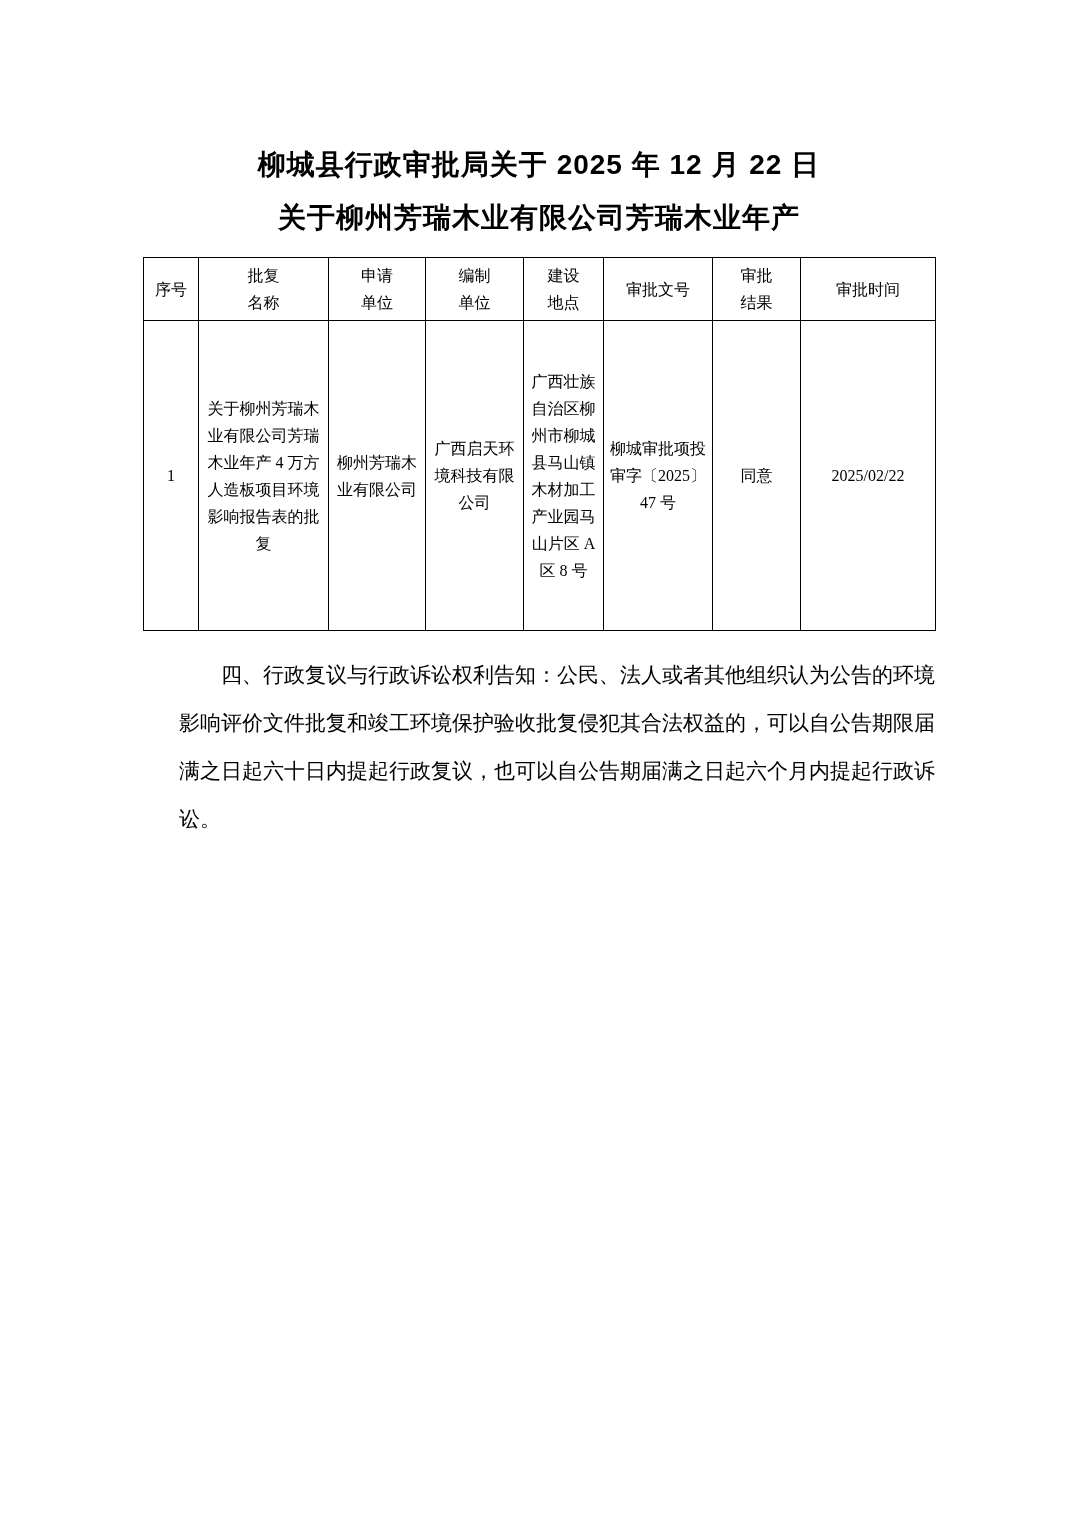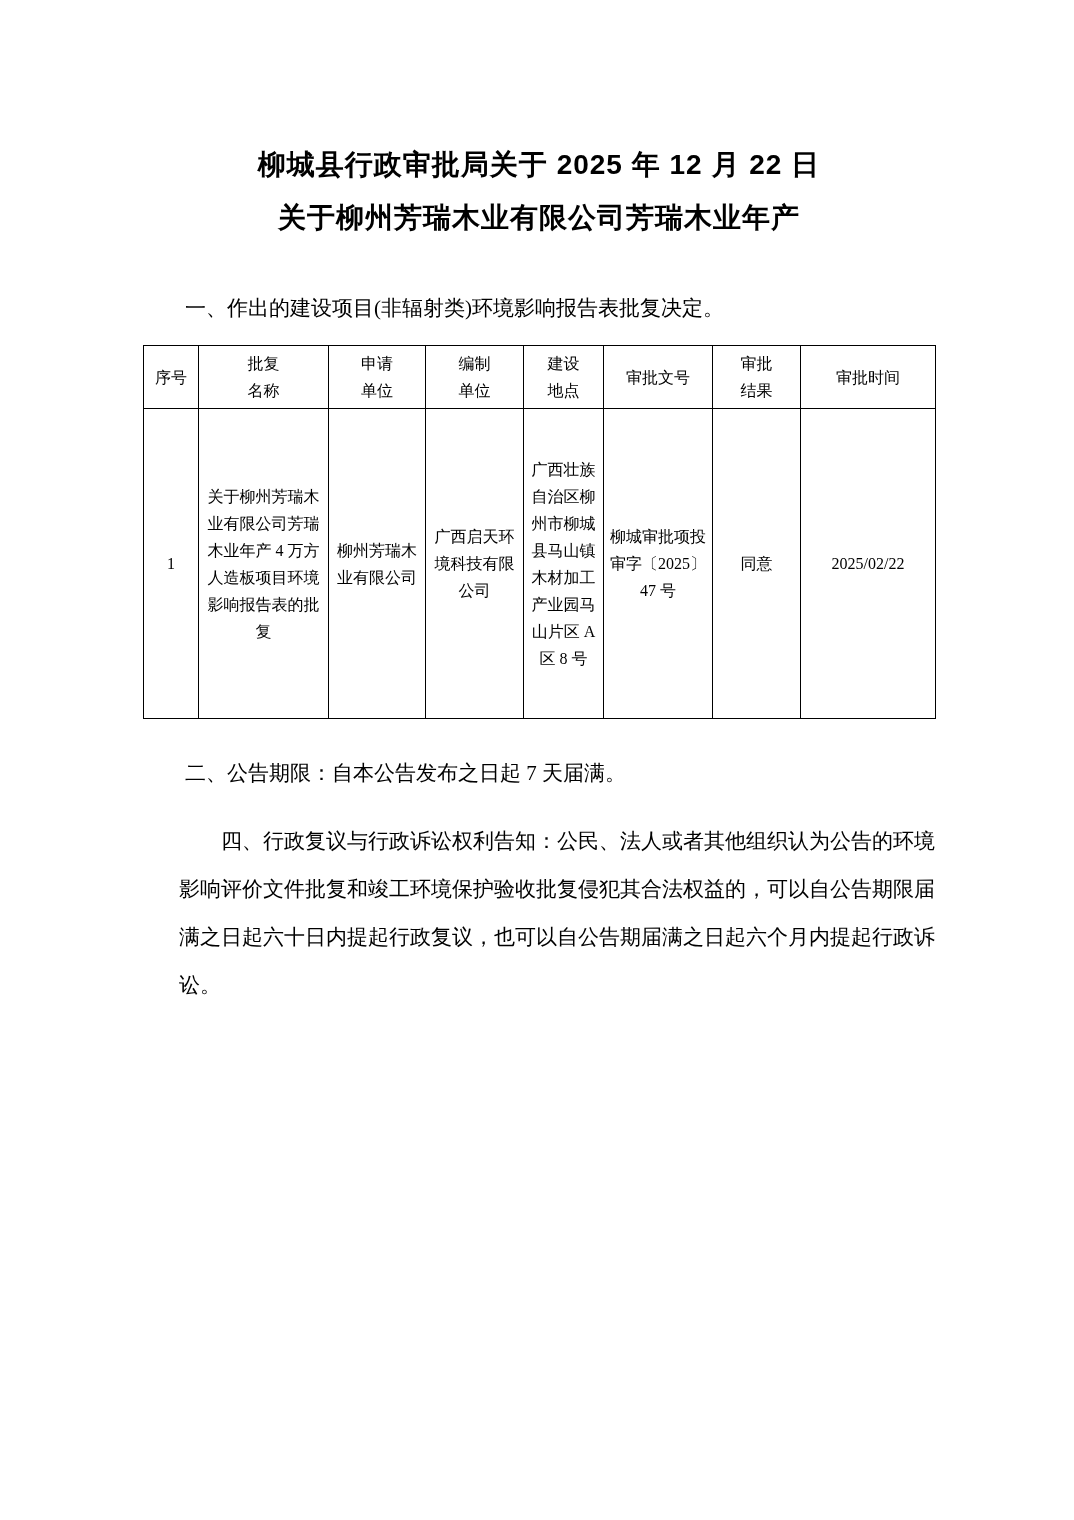--- a/index.html
+++ b/index.html
@@ -62,21 +62,20 @@
 </head>
 <body>
 
 <div class="page">
 
   <h1 class="title">
     <span class="title-line">柳城县行政审批局关于 2025 年 12 月 22 日</span>
     <span class="title-line">关于柳州芳瑞木业有限公司芳瑞木业年产</span>
   </h1>
 
-  <p class="para p1">一、作出的建设项目(非辐射类)环境影响报告表批复决定。</p>
 
   <table class="approval-table">
     <colgroup>
       <col style="width:55px">
       <col style="width:130px">
       <col style="width:97px">
       <col style="width:98px">
       <col style="width:80px">
       <col style="width:109px">
       <col style="width:88px">
@@ -106,18 +105,17 @@
         <td>柳州芳瑞木业有限公司</td>
         <td>广西启天环境科技有限公司</td>
         <td>广西壮族自治区柳州市柳城县马山镇木材加工产业园马山片区 A 区 8 号</td>
         <td>柳城审批项投审字〔2025〕47 号</td>
         <td>同意</td>
         <td>2025/02/22</td>
       </tr>
     </tbody>
   </table>
 
-  <p class="para p2">二、公告期限：自本公告发布之日起 7 天届满。</p>
 
 
   <p class="para p4">四、行政复议与行政诉讼权利告知：公民、法人或者其他组织认为公告的环境影响评价文件批复和竣工环境保护验收批复侵犯其合法权益的，可以自公告期限届满之日起六十日内提起行政复议，也可以自公告期届满之日起六个月内提起行政诉讼。</p>
 
 </div>
 
 </body></html>

